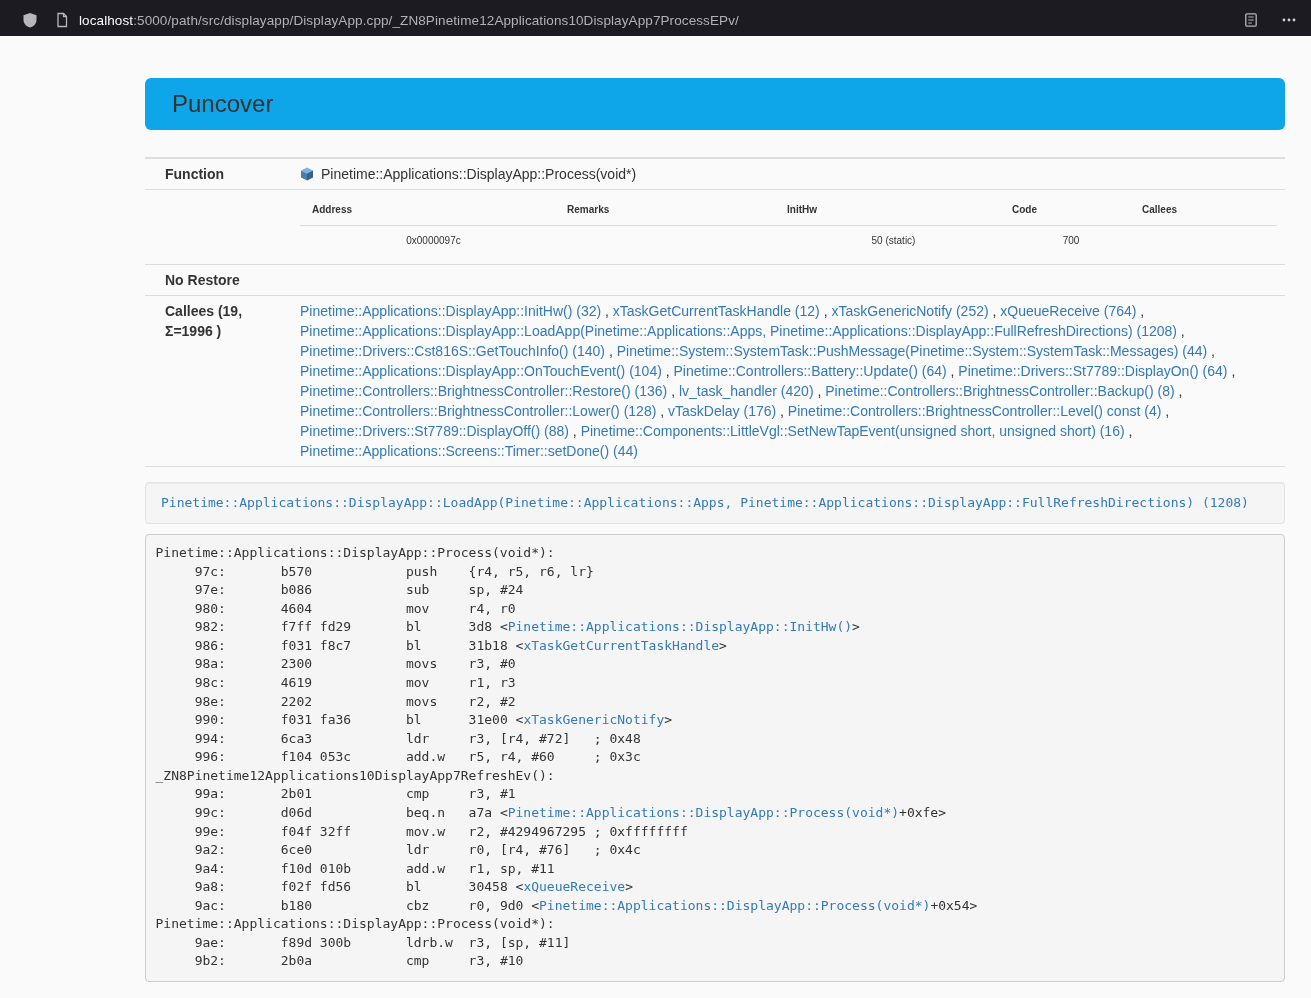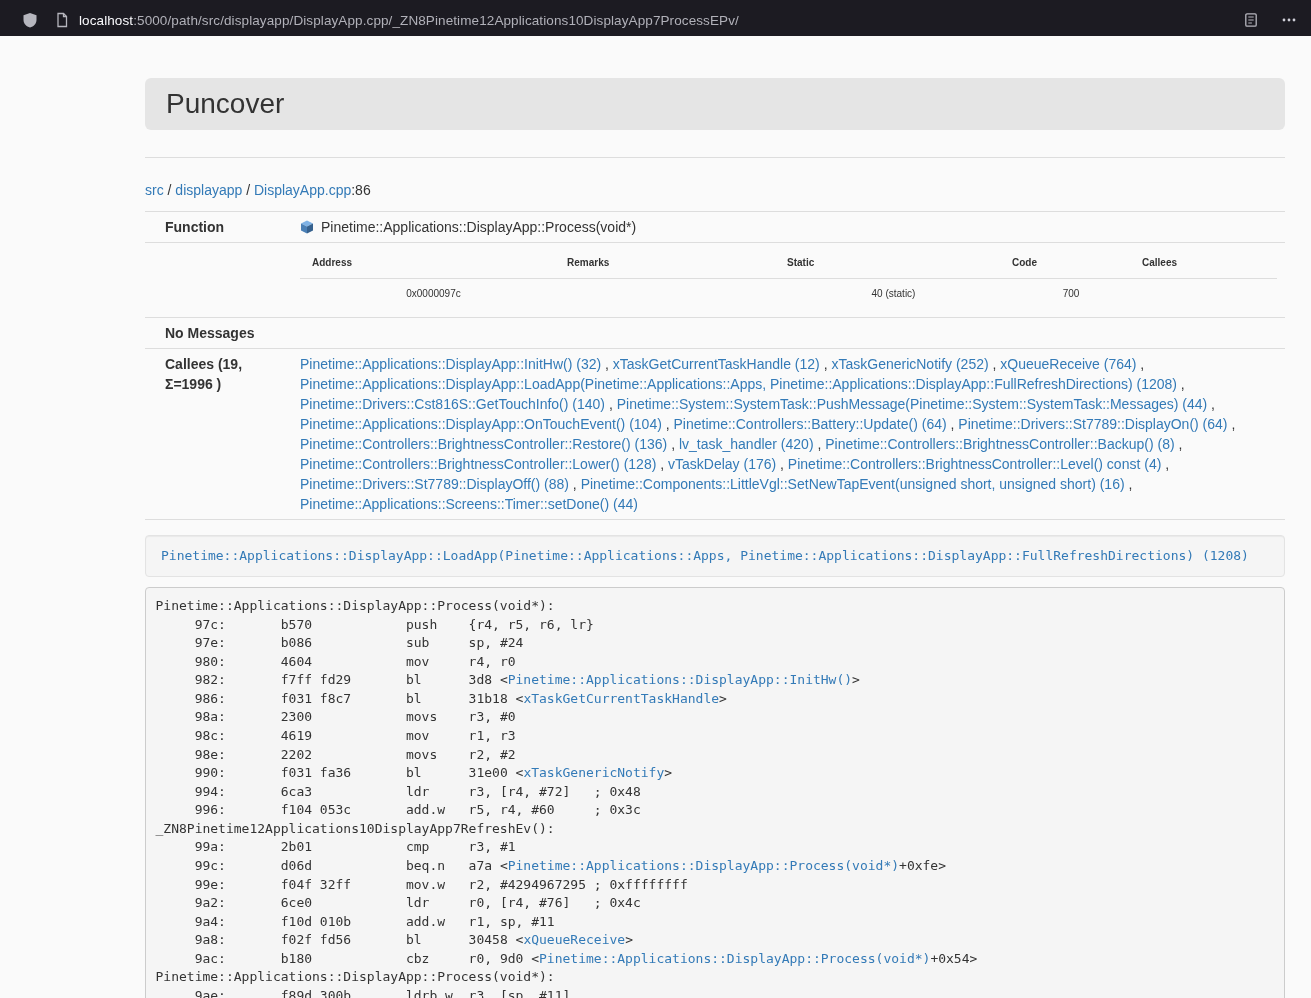--- a/index.html
+++ b/index.html
@@ -16,21 +16,21 @@
   .chrome { height:36px; background:var(--chrome-bg); display:flex; align-items:center; padding:4px 14px 0 22px; }
   .icon-btn { display:flex; align-items:center; justify-content:center; flex:0 0 auto; }
   .shield { margin-right:16px; }
   .pageicon { margin-right:9px; }
   .url-text { flex:1 1 auto; font-size:13.5px; color:var(--chrome-fg); white-space:nowrap; overflow:hidden; letter-spacing:0.1px; }
   .url-host { color:#fbfbfe; }
   .reader { margin-right:22px; }
 
   
   .container { width:1140px; margin-left:145px; padding-top:42px; }
-  .jumbotron { background:#e5e5e5; border-radius:6px; padding:12px 21px; font-size:28px; line-height:28px; color:#333; }
+  .jumbotron { background:#0ea5e9; border-radius:6px; padding:12px 27px; font-size:24px; line-height:28px; color:#333; }
   hr.divider { border:none; border-top:1px solid #ddd; margin:27px 0 0; }
   .breadcrumb { margin:22px 0 11px; font-size:14px; line-height:20px; }
 
   table.info-table { width:100%; border-collapse:collapse; font-size:14px; border-bottom:1px solid #ddd; }
   table.info-table > tbody > tr > th,
   table.info-table > tbody > tr > td { border-top:1px solid #ddd; text-align:left; vertical-align:top; padding:5px 8px; line-height:20px; font-weight:normal; }
   table.info-table > tbody > tr > th.label-col { width:147px; font-weight:bold; padding-left:20px;margin-top:12px; }
   td.stats-cell { padding:0 8px; }
   table.stats-table { width:100%; border-collapse:collapse; font-size:10px; }
   table.stats-table th { text-align:left; font-weight:bold; padding:5px 0 5px 12px; border-bottom:1px solid #ddd; line-height:20px; }
@@ -78,59 +78,58 @@
 </div>
 
 <div class="container">
 
   <div class="jumbotron">
     <span>Puncover</span>
   </div>
 
   <hr class="divider">
 
-  <div class="breadcrumb" id="breadcrumb"><a>src</a> / <a>displayapp</a> / <a>DisplayApp.cpp</a><span>:86</span></div>
 
   <table class="info-table">
     <tbody>
       <tr>
         <th class="label-col">Function</th>
         <td><span class="func-icon"><svg width="14" height="14" viewBox="0 0 14 14">
                 <polygon points="7,0.5 13,3.5 7,6.5 1,3.5" fill="#7fb2e5"></polygon>
                 <polygon points="1,3.5 7,6.5 7,13.5 1,10.5" fill="#4a7fb5"></polygon>
                 <polygon points="13,3.5 7,6.5 7,13.5 13,10.5" fill="#36618e"></polygon>
               </svg></span><span>Pinetime::Applications::DisplayApp::Process(void*)</span></td>
       </tr>
       <tr>
         <th class="label-col"></th>
         <td class="stats-cell">
           <table class="stats-table">
             <thead>
                 <tr id="stats-head">
                   <th>Address</th>
                   <th>Remarks</th>
-                  <th>Static</th>
+                  <th>InitHw</th>
                   <th>Code</th>
                   <th>Callees</th>
                 </tr>
               </thead>
             <tbody>
                 <tr id="stats-values">
                   <td>0x0000097c</td>
                   <td></td>
-                  <td>40 (static)</td>
+                  <td>50 (static)</td>
                   <td>700</td>
                   <td></td>
                 </tr>
               </tbody>
           </table>
         </td>
       </tr>
       <tr>
-        <th class="label-col">No Messages</th>
+        <th class="label-col">No Restore</th>
         <td></td>
       </tr>
       <tr>
         <th class="label-col">Callees (19, Σ=1996 )</th>
         <td id="callees-cell"><a>Pinetime::Applications::DisplayApp::InitHw() (32)</a> , <a>xTaskGetCurrentTaskHandle (12)</a> , <a>xTaskGenericNotify (252)</a> , <a>xQueueReceive (764)</a> , <a>Pinetime::Applications::DisplayApp::LoadApp(Pinetime::Applications::Apps, Pinetime::Applications::DisplayApp::FullRefreshDirections) (1208)</a> , <a>Pinetime::Drivers::Cst816S::GetTouchInfo() (140)</a> , <a>Pinetime::System::SystemTask::PushMessage(Pinetime::System::SystemTask::Messages) (44)</a> , <a>Pinetime::Applications::DisplayApp::OnTouchEvent() (104)</a> , <a>Pinetime::Controllers::Battery::Update() (64)</a> , <a>Pinetime::Drivers::St7789::DisplayOn() (64)</a> , <a>Pinetime::Controllers::BrightnessController::Restore() (136)</a> , <a>lv_task_handler (420)</a> , <a>Pinetime::Controllers::BrightnessController::Backup() (8)</a> , <a>Pinetime::Controllers::BrightnessController::Lower() (128)</a> , <a>vTaskDelay (176)</a> , <a>Pinetime::Controllers::BrightnessController::Level() const (4)</a> , <a>Pinetime::Drivers::St7789::DisplayOff() (88)</a> , <a>Pinetime::Components::LittleVgl::SetNewTapEvent(unsigned short, unsigned short) (16)</a> , <a>Pinetime::Applications::Screens::Timer::setDone() (44)</a></td>
       </tr>
     </tbody>
   </table>
 
   <div class="well">

